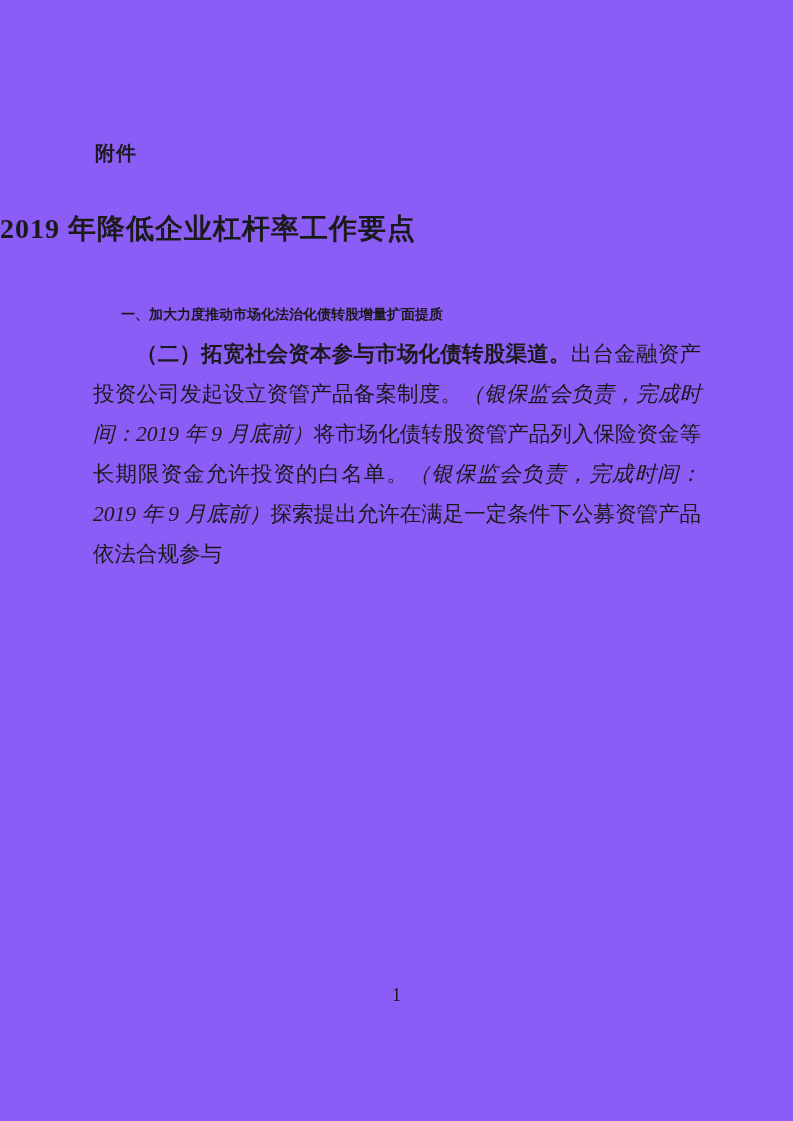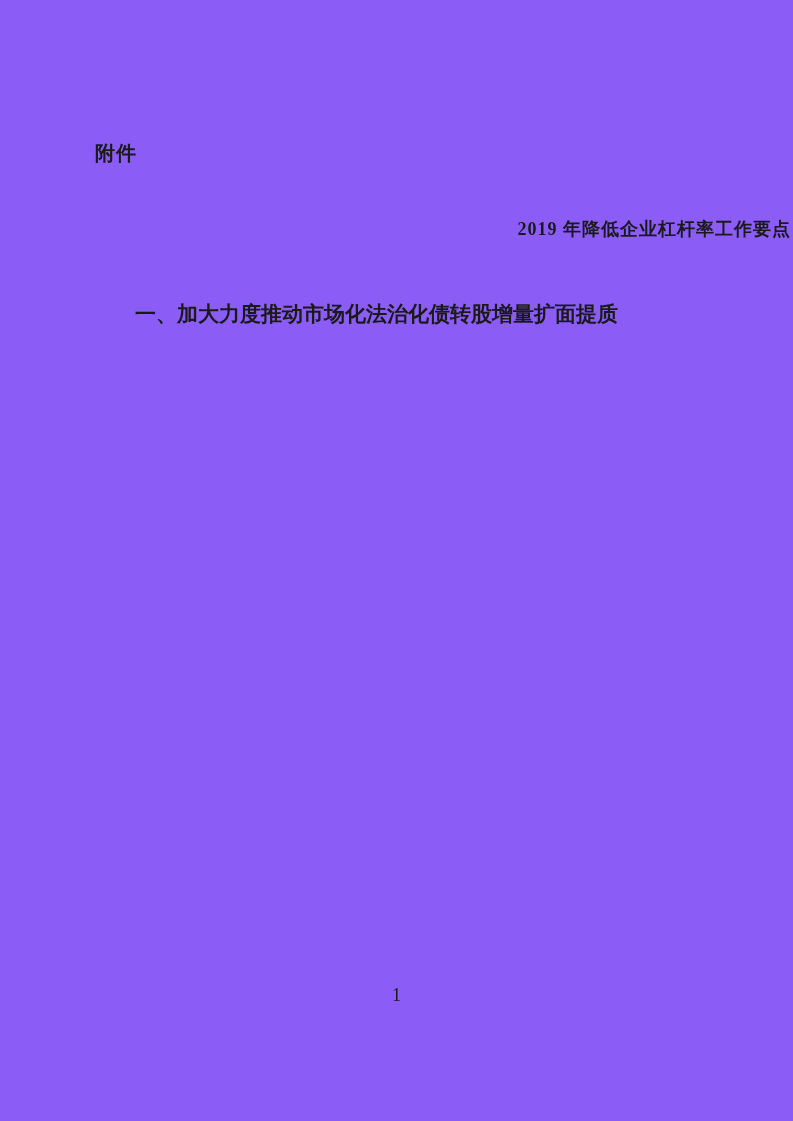--- a/index.html
+++ b/index.html
@@ -25,24 +25,24 @@
     font-size: 20px;
     line-height: 26px;
     letter-spacing: 1px;
   }
   .doc-title {
     position: absolute;
     left: 0;
     top: 211px;
     width: 791px;
     margin: 0;
-    text-align: right;
+    text-align: left;
     font-family: "Liberation Serif", "DejaVu Serif", serif;
     font-weight: bold;
-    font-size: 18px;
+    font-size: 28px;
     line-height: 36px;
     letter-spacing: 1px;
   }
   .body-block {
     position: absolute;
     left: 93px;
     top: 294px;
     width: 608px;
     font-size: 21.5px;
     line-height: 40px;
@@ -50,21 +50,21 @@
     text-justify: inter-character;
   }
   .body-block p {
     margin: 0;
     padding: 0;
     text-indent: 2em;
   }
   .section-heading {
     font-family: "Liberation Sans", "DejaVu Sans", sans-serif;
     font-weight: bold;
-    font-size: 21px;
+    font-size: 14px;
   }
   .lead {
     font-weight: bold;
   }
   .note {
     font-style: italic;
   }
   .page-number {
     position: absolute;
     left: 0;
@@ -83,18 +83,19 @@
   <div class="attachment">附件</div>
 
   <h1 class="doc-title">2019 年降低企业杠杆率工作要点</h1>
 
   <div class="body-block">
 
 
     <p class="section-heading">一、加大力度推动市场化法治化债转股增量扩面提质</p>
 
 
+    <p><span class="lead">（二）拓宽社会资本参与市场化债转股渠道。</span><span>出台金融资产投资公司发起设立资管产品备案制度。</span><span class="note">（银保监会负责，完成时间：2019 年 9 月底前）</span><span>将市场化债转股资管产品列入保险资金等长期限资金允许投资的白名单。</span><span class="note">（银保监会负责，完成时间：2019 年 9 月底前）</span><span>探索提出允许在满足一定条件下公募资管产品依法合规参与</span></p>
 
   </div>
 
   <div class="page-number">1</div>
 
 </div>
 
 </body></html>

